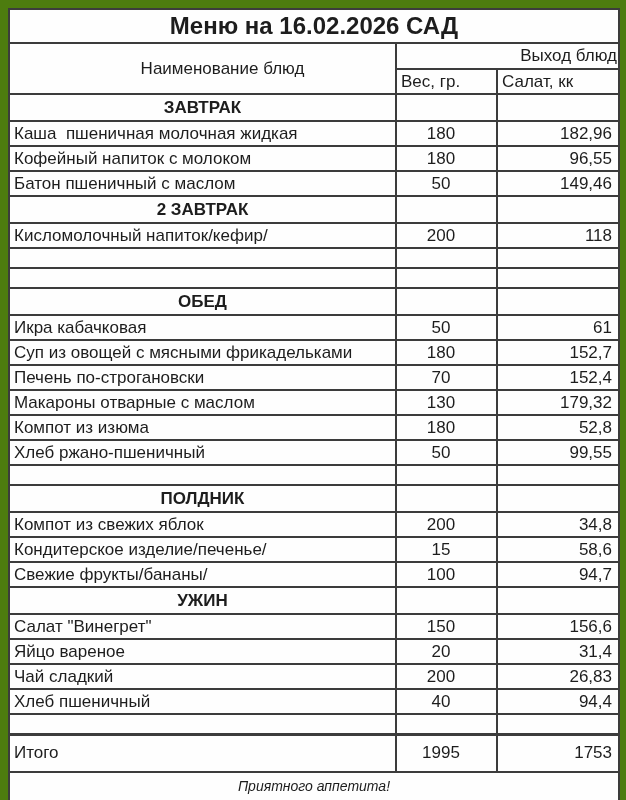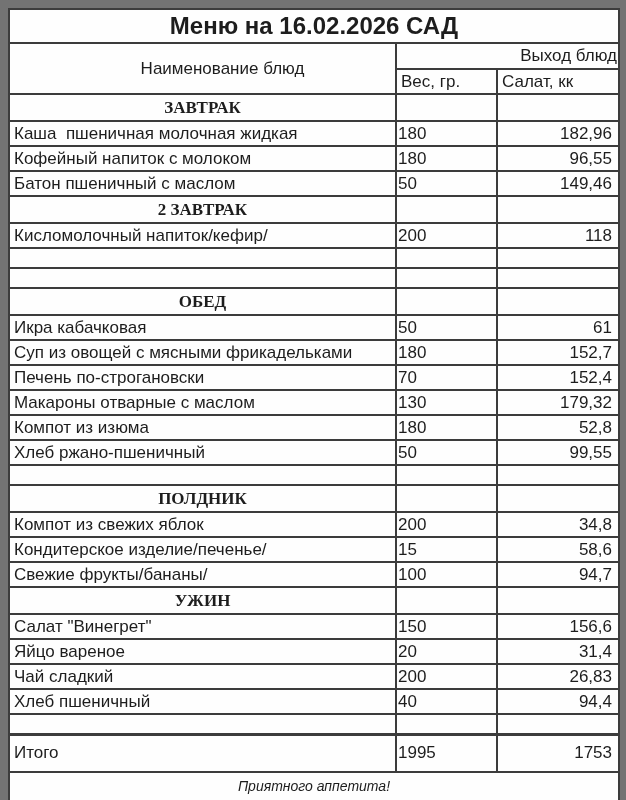--- a/index.html
+++ b/index.html
@@ -7,21 +7,21 @@
     padding: 0;
     background: #fcfbf9;
     font-family: "Liberation Sans", sans-serif;
     color: #1d1d1d;
   }
   .page {
     width: 626px;
     height: 800px;
     box-sizing: border-box;
     padding: 8px 8px 0 8px;
-    background: #737373;
+    background: #4d7c0f;
   }
   table.menu {
     border-collapse: collapse;
     width: 610px;
     table-layout: fixed;
     background: #fefefe;
   }
   table.menu col.c-name   { width: 387px; }
   table.menu col.c-weight { width: 101px; }
   table.menu col.c-cal    { width: 122px; }
@@ -60,31 +60,30 @@
     height: 25px;
   }
   
   tbody td { height: 25px; }
   td.cell-name {
     text-align: left;
     padding: 0 4px;
     white-space: pre-wrap;
   }
   td.cell-w {
-    text-align: left;
+    text-align: center;
     padding-right: 12px;
   }
   td.cell-c {
     text-align: right;
     padding-right: 6px;
   }
   tr.row-section td.cell-name {
     text-align: center;
     font-weight: bold;
-    font-family: Liberation Serif, serif;
   }
   tr.row-section td { height: 27px; }
   tr.row-empty td { height: 20px; }
   tr.row-total td {
     height: 38px;
     border-top-width: 3px;
   }
   
   tr.row-footer td {
     font-style: italic;

